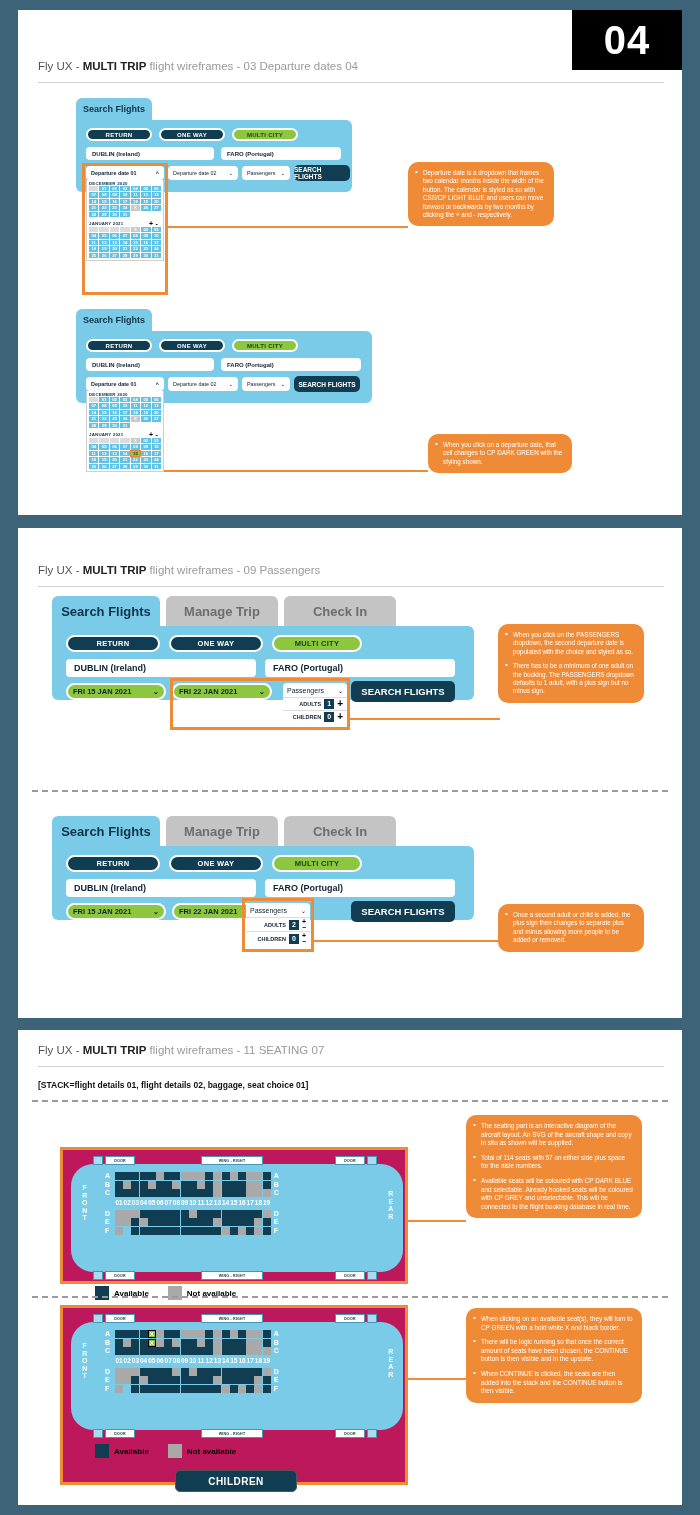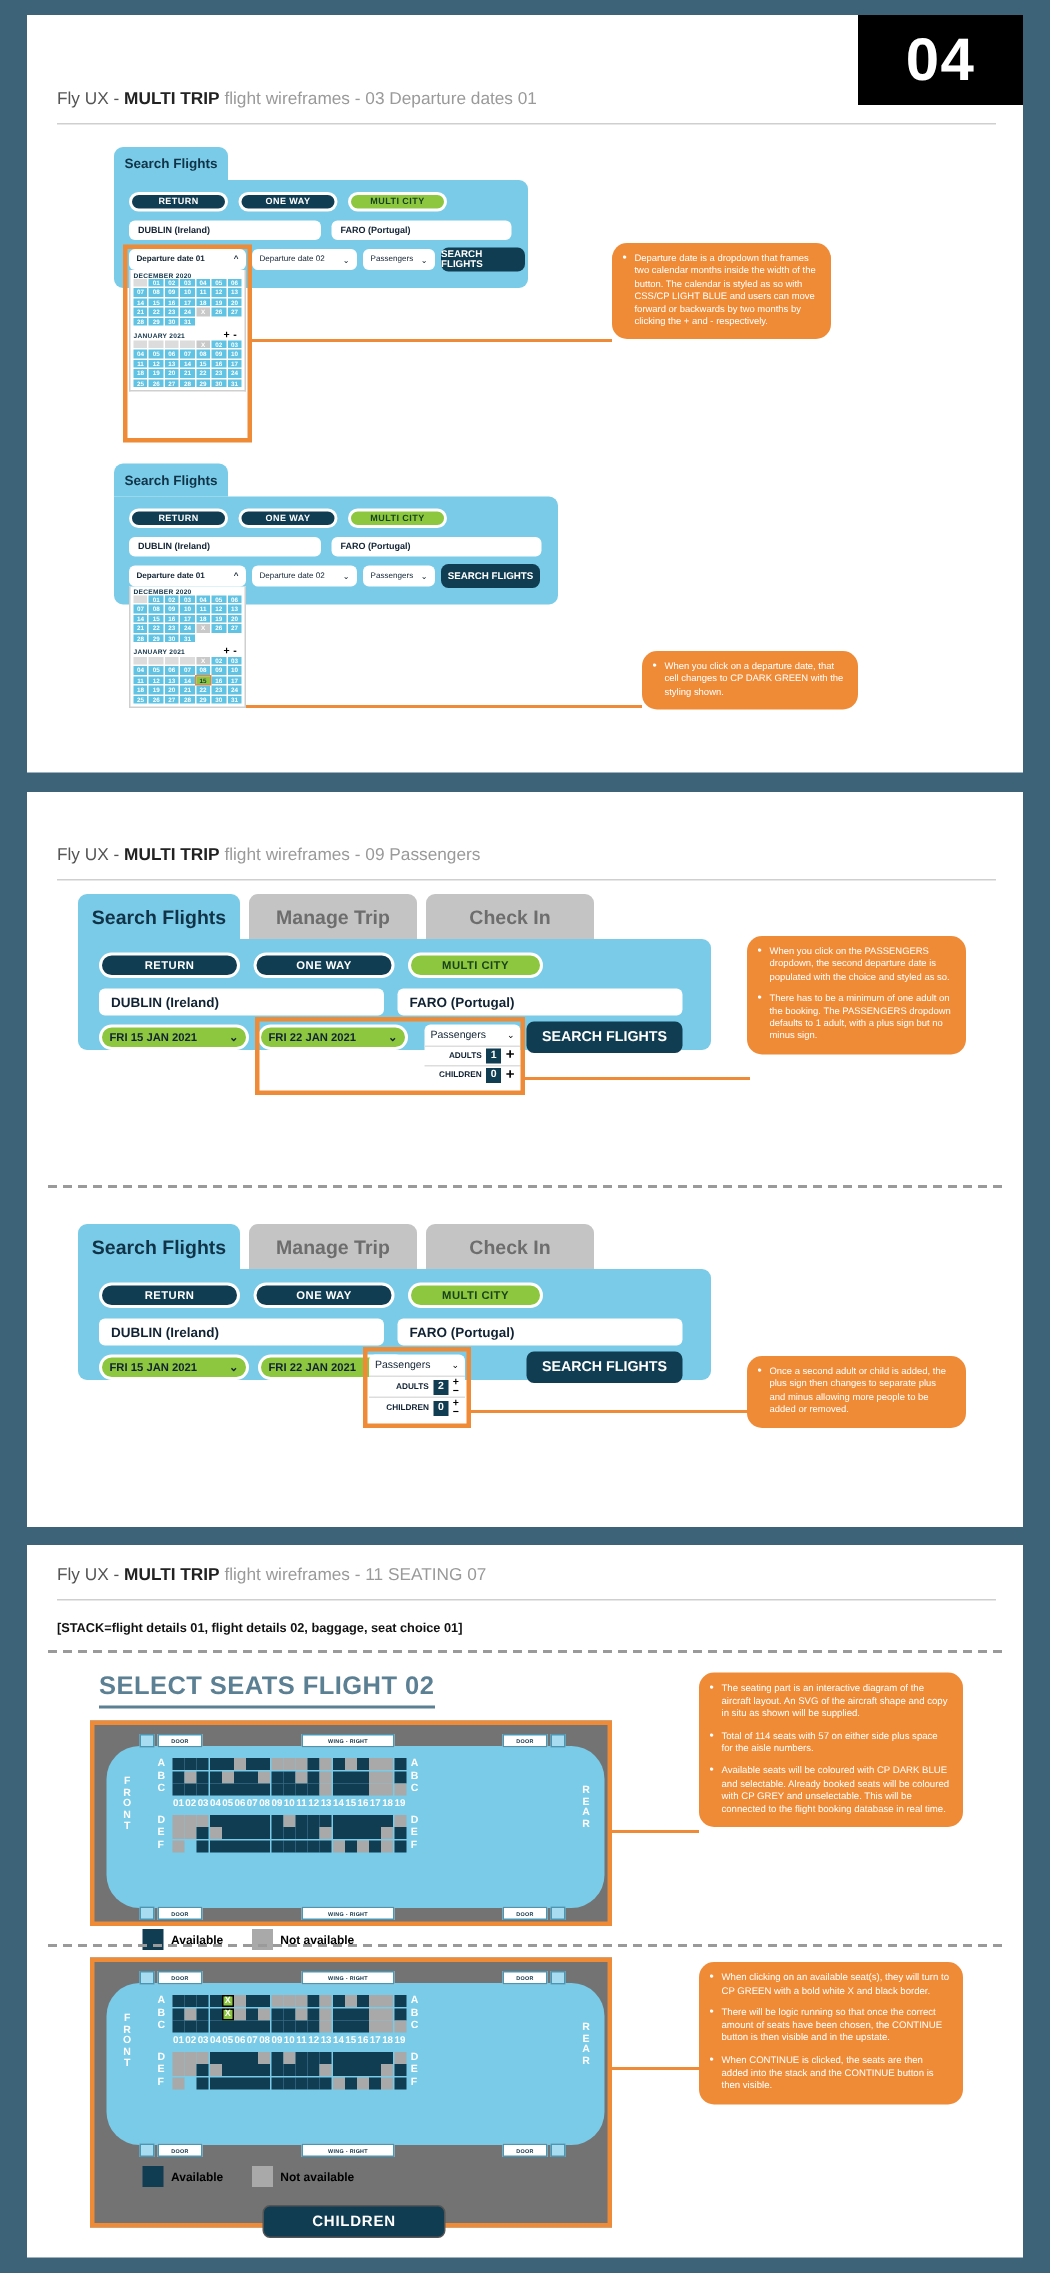--- a/index.html
+++ b/index.html
@@ -78,21 +78,21 @@
   .callout ul { margin:0; padding:0; list-style:none; }
   .callout li { position:relative; padding-left:8px; margin-bottom:6px; }
   .callout li:last-child { margin-bottom:0; }
   .callout li:before {
     content:"\2022"; position:absolute; left:0; top:-1px; font-size:8px;
   }
   .leader { position:absolute; background:#ef8b37; }
   .obox { position:absolute; border:3px solid #ef8b37; }
 
   
-  .seatwrap { position:absolute; border:3px solid #ef8b37; background:#737373; }
+  .seatwrap { position:absolute; border:3px solid #ef8b37; background:#be185d; }
   .fuse { position:absolute; background:#79cbe8; border-radius:22px; }
   .endlbl { position:absolute; color:#fff; font-weight:bold; font-size:7px;
             line-height:7.5px; text-align:center; letter-spacing:.5px; }
   .doorlbl { position:absolute; background:#fff; border:1px solid #4a97b5;
              font-size:3.6px; font-weight:bold; color:#103347;
              display:flex; align-items:center; justify-content:center; letter-spacing:.2px; }
   .doorsq { position:absolute; background:#a8dcf0; border:1px solid #4a97b5; }
   .rowlbl { position:absolute; color:#fff; font-weight:bold; font-size:7px; line-height:8px; }
   .seat { position:absolute; width:8px; height:8px; }
   .seat.av { background:#103d52; }
@@ -121,21 +121,21 @@
              line-height:6px; color:#000; }
 </style>
 </head>
 <body>
 
 <div class="page">
 
   <div class="panel" id="panel1">
     <div class="numbox">04</div>
     <div class="ptitle" style="top:50px;">
-      <span>Fly UX - </span><b>MULTI TRIP</b><span class="grey"> flight wireframes - 03 Departure dates 01</span>
+      <span>Fly UX - </span><b>MULTI TRIP</b><span class="grey"> flight wireframes - 03 Departure dates 04</span>
     </div>
     <div class="hrule" style="top:72px;"></div>
 
     <div class="tabs" style="left:58px; top:88px;">
       <div class="tab active" style="width:76px;height:22px;font-size:9px;">Search Flights</div>
     </div>
     <div class="card" style="left:58px; top:110px; width:276px; height:72px;">
       <div class="btn" style="position:absolute;left:10px;top:8px;width:66px;height:13px;font-size:6px;">RETURN</div>
       <div class="btn" style="position:absolute;left:83px;top:8px;width:66px;height:13px;font-size:6px;">ONE WAY</div>
       <div class="btn green" style="position:absolute;left:156px;top:8px;width:66px;height:13px;font-size:6px;">MULTI CITY</div>
@@ -465,21 +465,20 @@
   </div>
 
   <div class="panel" id="panel3">
     <div class="ptitle" style="top:14px;">
       <span>Fly UX - </span><b>MULTI TRIP</b><span class="grey"> flight wireframes - 11 SEATING 07</span>
     </div>
     <div class="hrule" style="top:36px;"></div>
     <div class="stack" style="left:20px;top:50px;">[STACK=flight details 01, flight details 02, baggage, seat choice 01]</div>
     <div class="dashed" style="left:14px;top:70px;width:636px;"></div>
 
-    <div class="seltitle" style="left:48px;top:84px;">SELECT SEATS FLIGHT 02</div>
 
     <div class="seatwrap" id="seatwrap1" style="left:42px;top:117px;width:348px;height:137px;">
         <div class="fuse" style="left:8px;top:14px;width:332px;height:108px;"></div>
         <div class="doorsq" style="left:30px;top:6px;width:10px;height:9px;"></div>
         <div class="doorlbl" style="left:42px;top:6px;width:30px;height:9px;">DOOR</div>
         <div class="doorlbl" style="left:138px;top:6px;width:62px;height:9px;">WING - RIGHT</div>
         <div class="doorlbl" style="left:272px;top:6px;width:30px;height:9px;">DOOR</div>
         <div class="doorsq" style="left:304px;top:6px;width:10px;height:9px;"></div>
         <div class="doorsq" style="left:30px;top:121px;width:10px;height:9px;"></div>
         <div class="doorlbl" style="left:42px;top:121px;width:30px;height:9px;">DOOR</div>

